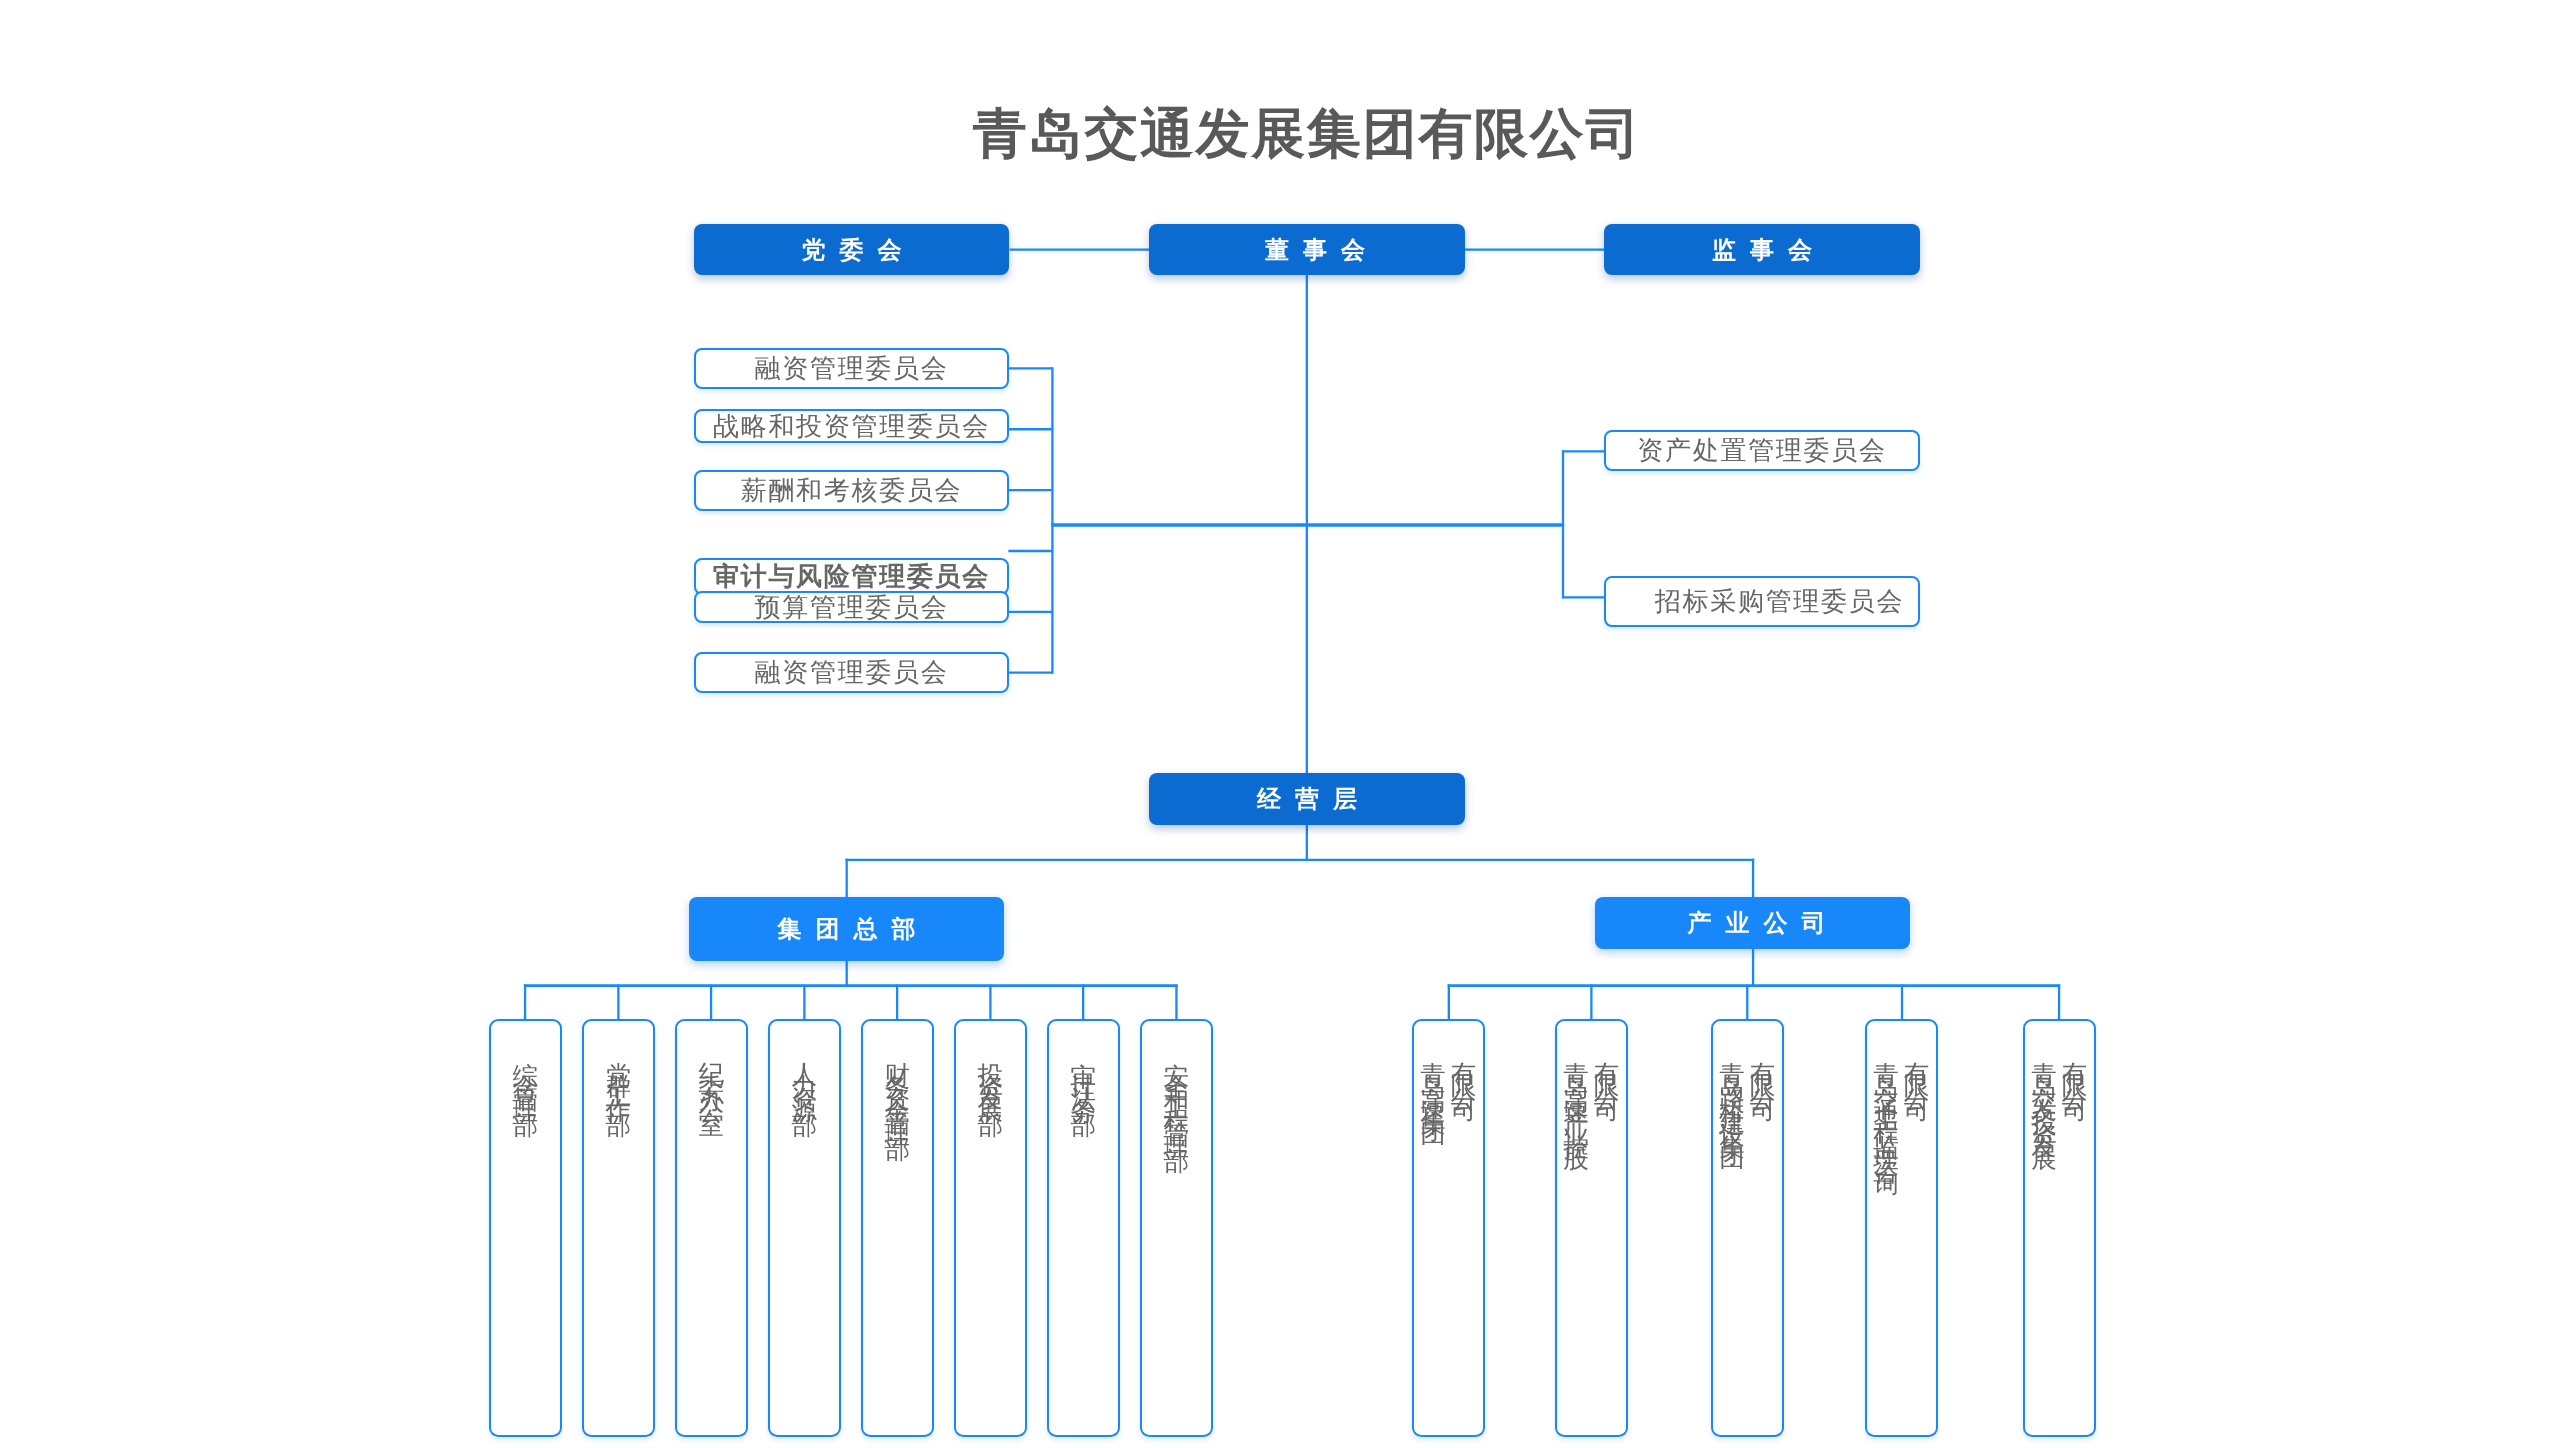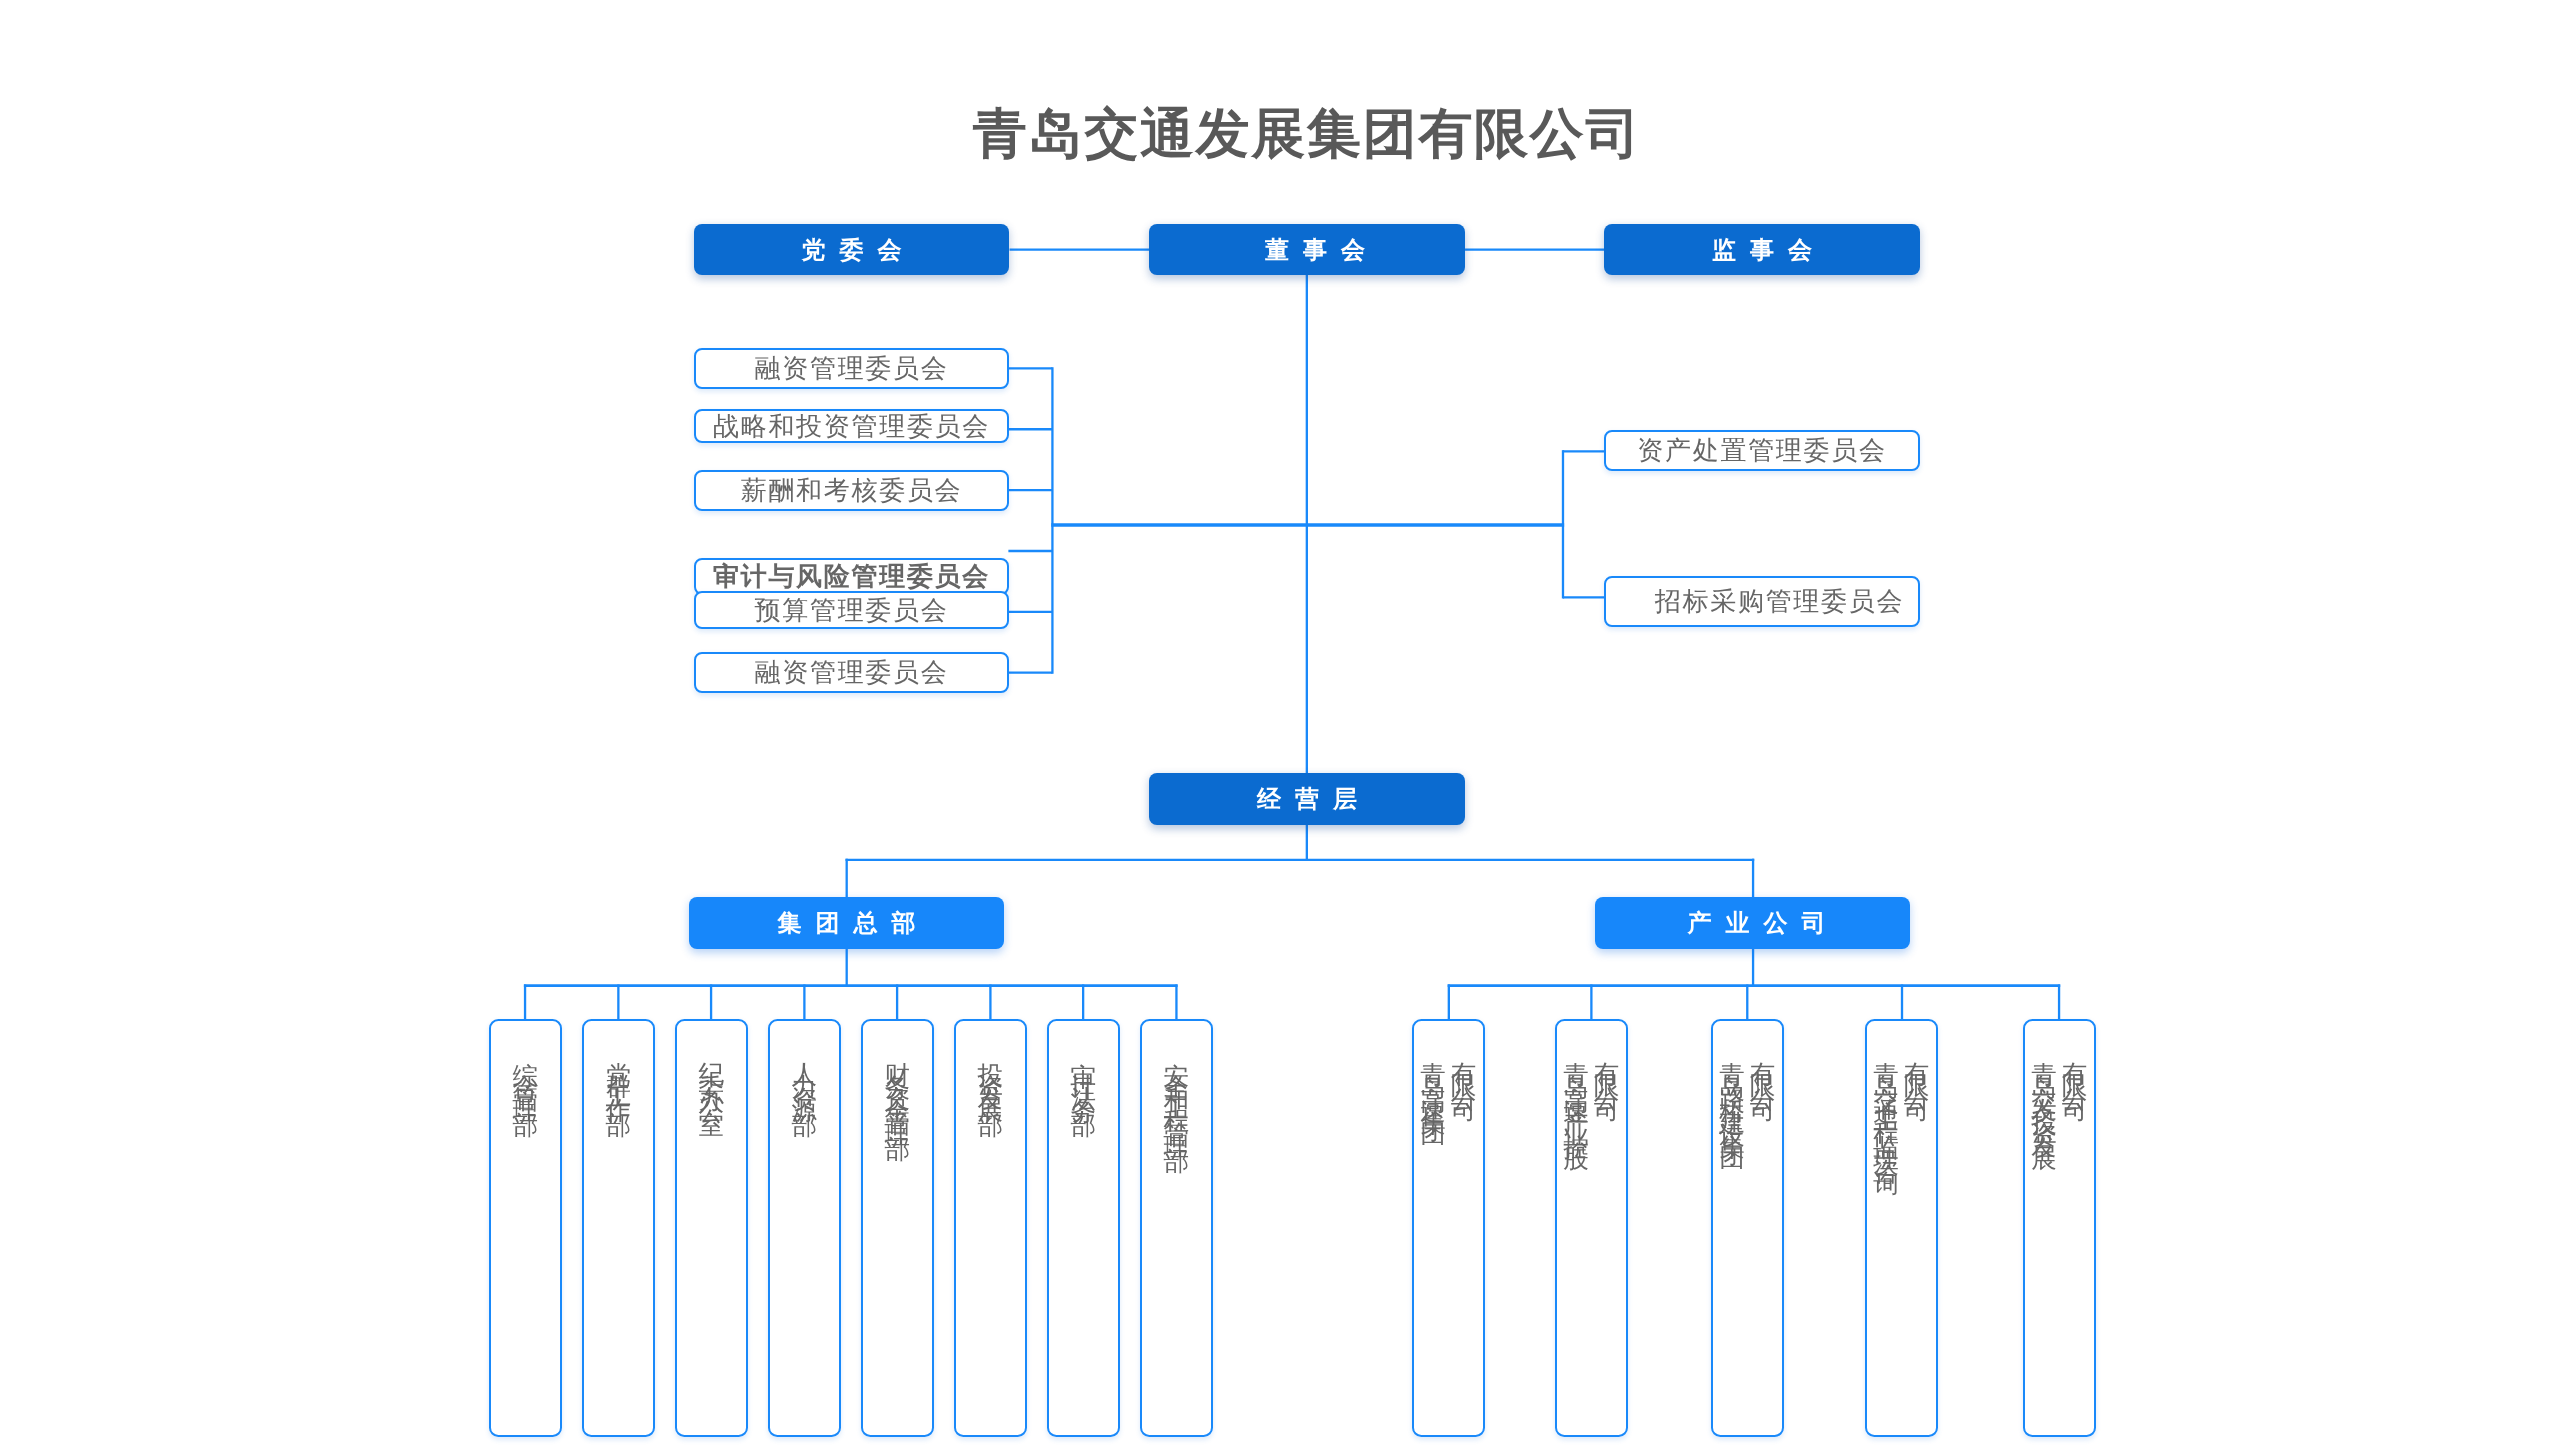--- a/index.html
+++ b/index.html
@@ -173,39 +173,39 @@
   </div>
   <div class="box outline" style="left:694px; top:371px;  width:315px; height:34px;">
     <span>战略和投资管理委员会</span>
   </div>
   <div class="box outline" style="left:694px; top:432px;  width:315px; height:41px;">
     <span>薪酬和考核委员会</span>
   </div>
   <div class="box outline" style="left:694px; top:520px;  width:315px; height:37px;font-weight:bold;">
     <span>审计与风险管理委员会</span>
   </div>
-  <div class="box outline" style="left:694px; top:553px;  width:315px; height:38px;">
+  <div class="box outline" style="left:694px; top:553px;  width:315px; height:32px;">
     <span>预算管理委员会</span>
   </div>
   <div class="box outline" style="left:694px; top:614px; width:315px; height:41px;">
     <span>融资管理委员会</span>
   </div>
 
   <div class="box outline" style="left:1604px; top:392px; width:316px; height:41px;">
     <span>资产处置管理委员会</span>
   </div>
   <div class="box outline" style="left:1604px; top:538px; width:316px; height:51px;padding-left:35px;">
     <span>招标采购管理委员会</span>
   </div>
 
   <div class="box solid" style="left:1149px; top:735px; width:316px; height:52px;">
     <span>经营层</span>
   </div>
 
-  <div class="box bright" style="left:689px; top:859px; width:315px; height:52px;">
+  <div class="box bright" style="left:689px; top:859px; width:315px; height:64px;">
     <span>集团总部</span>
   </div>
   <div class="box bright" style="left:1595px; top:859px; width:315px; height:52px;padding-left:8px;">
     <span>产业公司</span>
   </div>
 
   <div class="tallbox" style="left:489px;">
     <span class="vt">综合管理部</span>
   </div>
   <div class="tallbox" style="left:582px;">

